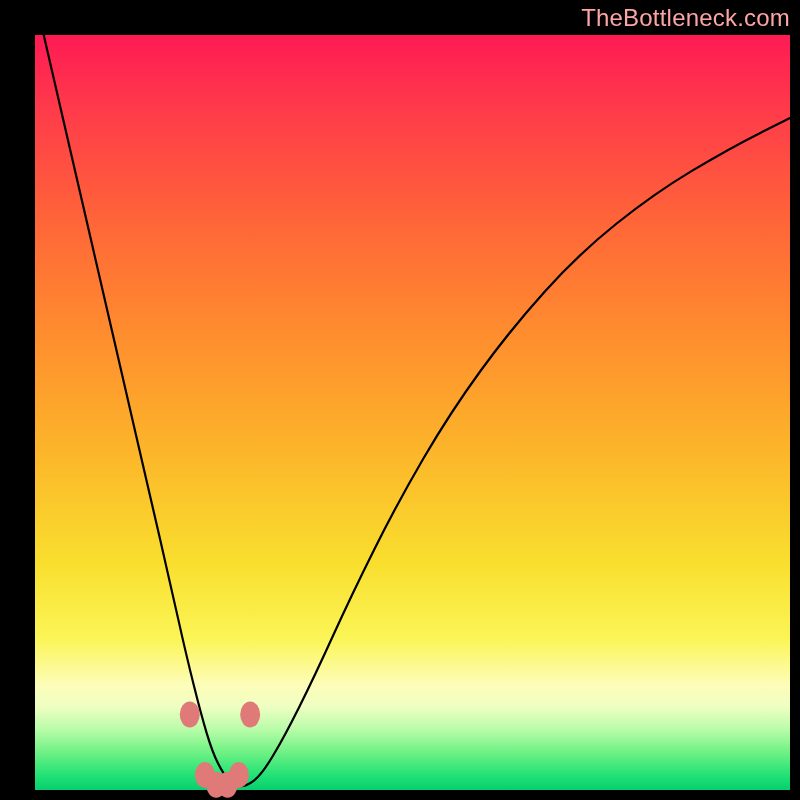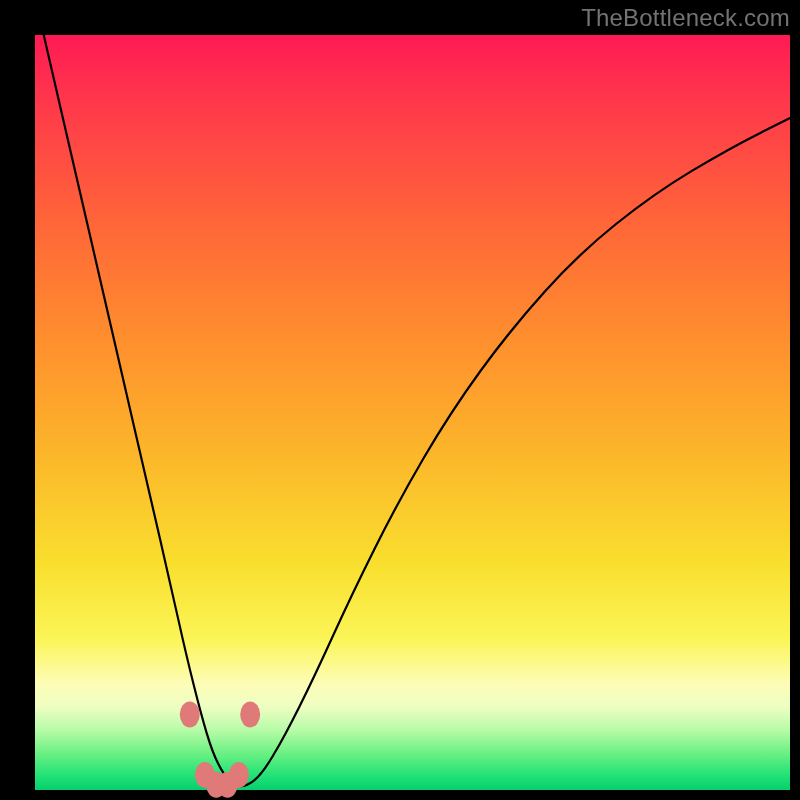--- a/index.html
+++ b/index.html
@@ -39,21 +39,21 @@
       #b8fca8 92%,
       #6ff184 95%,
       #23e276 98%,
       #06cf6e 100%
     );
   }
   .watermark {
     position: absolute;
     top: 4px;
     right: 10px;
-    color: #737373;
+    color: #fca5a5;
     font-size: 24px;
     font-weight: 500;
     letter-spacing: 0.2px;
     user-select: none;
   }
   svg.curve {
     position: absolute;
     left: 0;
     top: 0;
     width: 755px;

